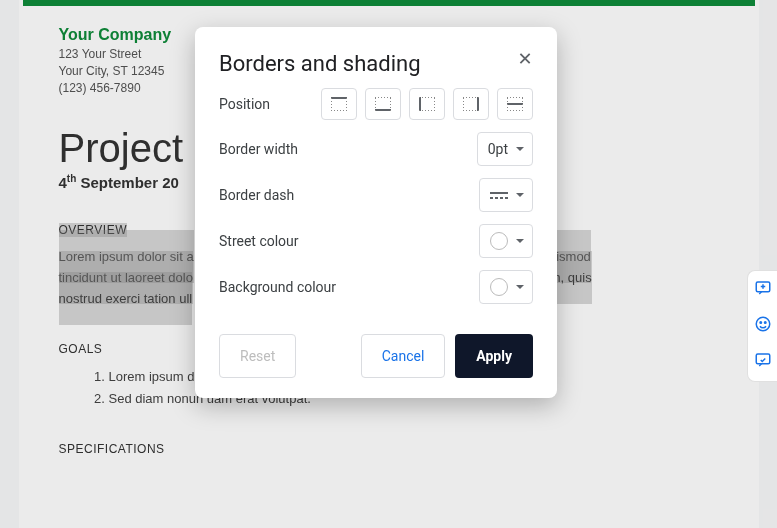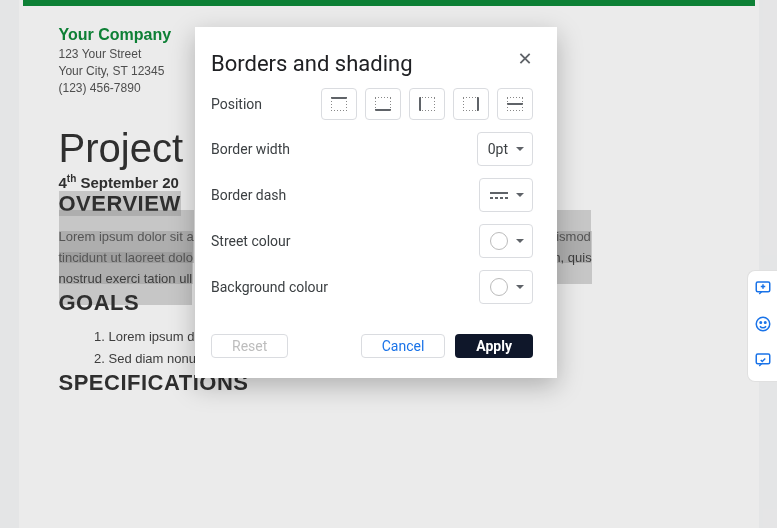--- a/index.html
+++ b/index.html
@@ -22,39 +22,39 @@
     .top-bar {
       height: 6px;
       background: #0f8b3a;
       margin: 0 -36px 20px -36px;
     }
     .company-name { color: #0f8b3a; font-weight: bold; font-size: 16px; margin-bottom: 2px; }
     .company-line { color: #555; font-size: 12px; line-height: 1.4; }
     .doc-title { font-size: 40px; font-weight: 400; color: #333; margin-top: 30px; }
     .doc-date { font-size: 15px; font-weight: bold; color: #333; margin-top: 2px; }
     .doc-date sup { font-size: 10px; }
-    .section-h { font-size: 22px; font-weight: bold; color: #333; letter-spacing: 0.5px; }
+    .section-h { font-size: 12px; font-weight: normal; color: #333; margin-top: 32px; letter-spacing: 0.5px; }
     .para { font-size: 13px; color: #444; line-height: 1.6; margin-top: 10px; }
     ol.goals { margin-top: 10px; padding-left: 50px; font-size: 13px; color: #444; line-height: 1.7; }
     .hl-word { background: rgba(140,140,140,0.35); }
     .hl-line { background: rgba(140,140,140,0.35); padding: 19px 0; }
 
     .scrim {
       position: absolute; inset: 0;
       background: rgba(0,0,0,0.08);
     }
 
     .dialog {
       position: absolute;
       top: 27px; left: 195px;
       width: 362px;
       background: #fff;
-      border-radius: 0;
+      border-radius: 8px;
       box-shadow: 0 8px 24px rgba(0,0,0,0.25);
-      padding: 24px 24px 20px 16px;
+      padding: 24px 24px 20px 24px;
       font-family: "Google Sans", Roboto, Arial, sans-serif;
     }
     .dialog-title { font-size: 22px; color: #202124; }
     .close-btn {
       position: absolute; top: 18px; right: 18px;
       width: 28px; height: 28px; border: none; background: none;
       color: #5f6368; font-size: 18px; cursor: pointer;
     }
     .row { display: flex; align-items: center; justify-content: space-between; margin-top: 12px; }
     .row-label { font-size: 14px; color: #3c4043; }
@@ -76,21 +76,21 @@
       font-size: 14px; color: #3c4043;
     }
     .caret { width: 0; height: 0; border-left: 4px solid transparent; border-right: 4px solid transparent; border-top: 4px solid #5f6368; margin-left: 2px;}
     .swatch { width: 18px; height: 18px; border: 1px solid #bbb; border-radius: 50%; background: #fff; }
     .dash-ico { width: 18px; height: 10px; display: flex; flex-direction: column; justify-content: space-around;}
     .dash-ico .l1 { height: 2px; background: #5f6368; width: 100%; }
     .dash-ico .l2 { height: 2px; width: 100%; background: repeating-linear-gradient(90deg,#5f6368 0 3px, transparent 3px 5px); }
 
     .dialog-actions { display: flex; justify-content: flex-start; gap: 10px; margin-top: 30px; align-items: center;}
     .btn {
-      height: 24px; padding: 0 20px; border-radius: 4px;
+      height: 44px; padding: 0 20px; border-radius: 4px;
       font-size: 14px; cursor: pointer; border: 1px solid transparent;
       font-family: inherit;
     }
     .btn-reset { border: 1px solid #dadce0; background: #fff; color: #bdbdbd; }
     .spacer { flex: 1; }
     .btn-cancel { border: 1px solid #dadce0; background: #fff; color: #1a73e8; }
     .btn-apply { background: #0f172a; color: #fff; font-weight: 700; }
 
     .side-rail {
       position: absolute; right: 0; top: 270px;

